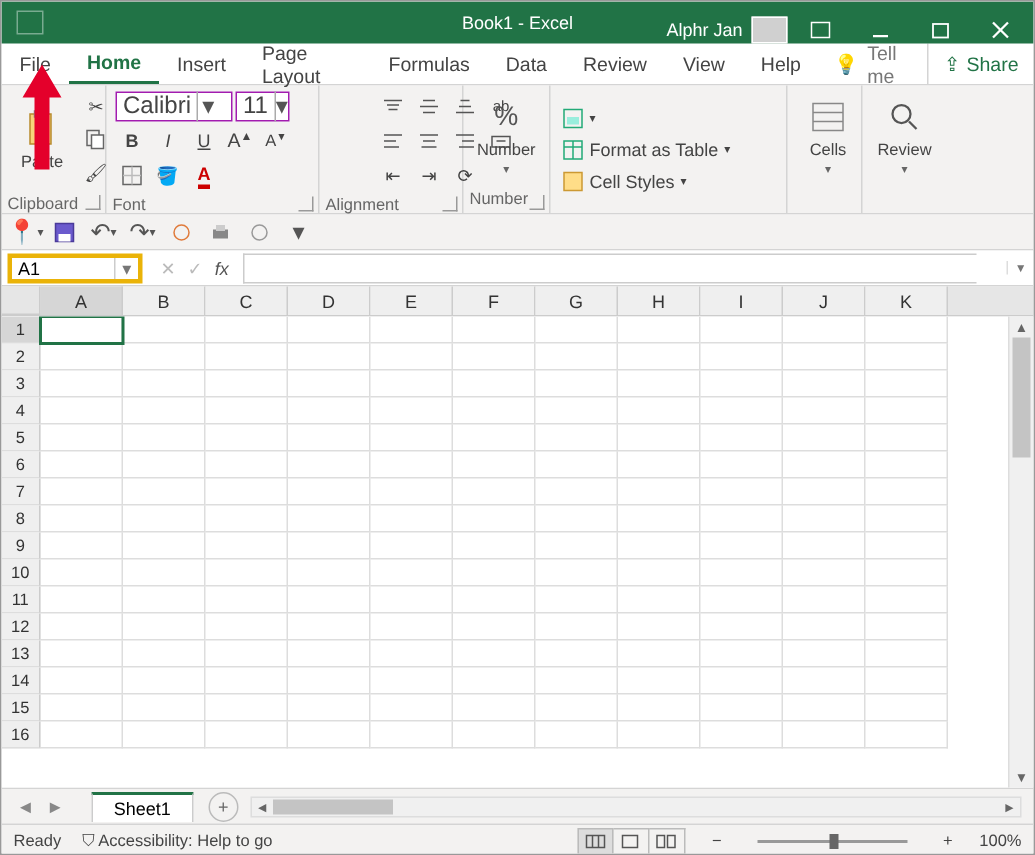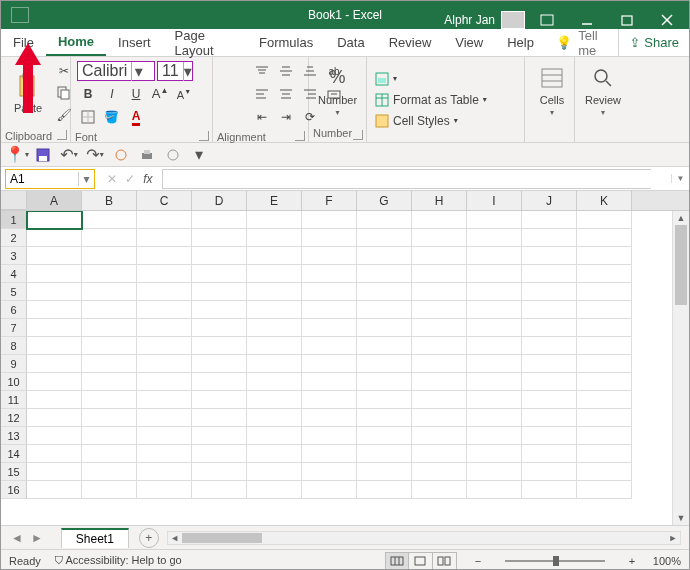--- a/index.html
+++ b/index.html
@@ -41,21 +41,21 @@
 .combo .val { padding:0 4px; }
 .combo .dd { width:14px; text-align:center; border-left:1px solid #ababab; color:#555;}
 .txtlink { display:flex; align-items:center; gap:4px; cursor:pointer; font-size:12px; color:#444; padding:1px 2px;}
 
 
 .qat { height:24px; background:#f3f2f1; border-bottom:1px solid #d4d4d4; display:flex; align-items:center; gap:6px; padding:0 6px; color:#555;}
 .qat .qbtn { width:20px; height:18px; display:flex; align-items:center; justify-content:center; cursor:pointer;}
 
 
 .fbar { height:24px; background:#fff; border-bottom:1px solid #d4d4d4; display:flex; align-items:center; font-size:12px; }
-.namebox { width:90px; height:20px; border:1px solid #eab308; margin:0 2px 0 4px; display:flex; align-items:center;}
+.namebox { width:90px; height:20px; border:3px solid #eab308; margin:0 2px 0 4px; display:flex; align-items:center;}
 .namebox .nb-val { flex:1; padding:0 4px; }
 .namebox .nb-dd { width:16px; text-align:center; border-left:1px solid #ccc; color:#777;}
 .fbar .fx-btns { display:flex; align-items:center; gap:8px; padding:0 10px; color:#888;}
 .fbar .fx { font-style:italic; color:#555; }
 .fbar .formula-input { flex:1; height:20px; border:1px solid #ccc; border-right:none; padding:0 4px; margin-right:20px;}
 .fbar .expand { width:18px; text-align:center; color:#777; border-left:1px solid #ddd;}
 
 
 .gridwrap { position:relative; height: calc(570px - 28px - 28px - 86px - 24px - 24px - 24px - 22px); display:flex; flex-direction:column; }
 .colheads { display:flex; height:20px; background:#e6e6e6; border-bottom:1px solid #ccc; font-size:12px; color:#333;}

